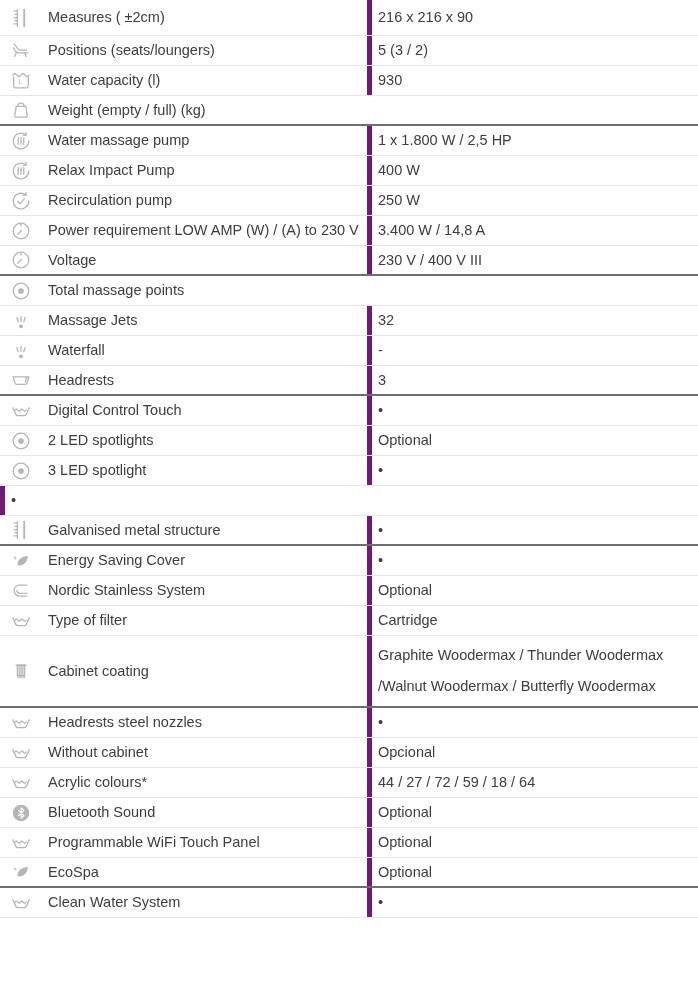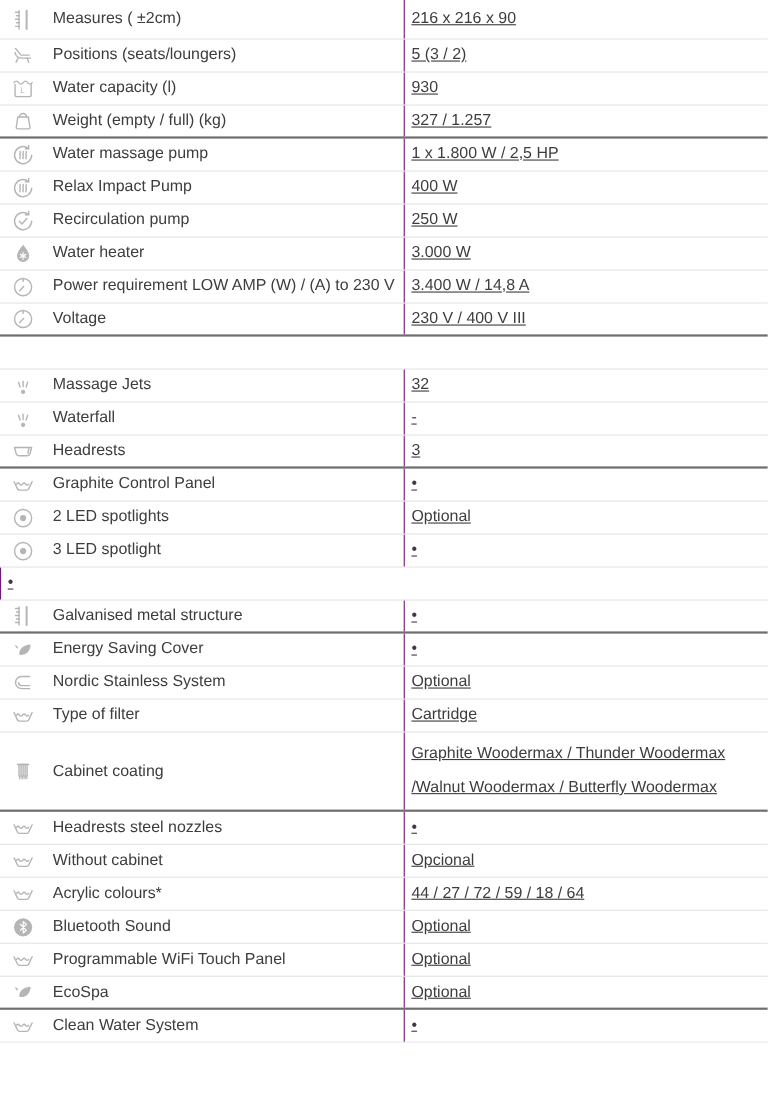--- a/index.html
+++ b/index.html
@@ -42,26 +42,25 @@
     justify-content: center;
   }
   .icon svg { display: block; }
   .label {
     font-size: 14.5px;
     line-height: 1.25;
     padding-right: 8px;
   }
   .cell-value {
     flex: 1 1 auto;
-    border-left: 1px solid #701a75;
+    border-left: 5px solid #701a75;
     display: flex;
     align-items: center;
     box-sizing: border-box;
     padding: 4px 8px 4px 6px;
-    text-decoration: underline;
   }
   .value {
     font-size: 14.5px;
     line-height: 1.3;
   }
   .row.tall .value { line-height: 31px; }
 </style>
 </head>
 <body>
 
@@ -117,23 +116,20 @@
   <div class="row section-end">
     <div class="cell-label">
       <span class="icon">
           <svg width="22" height="22" viewBox="0 0 24 24" fill="none" stroke="currentColor" stroke-width="1.4" stroke-linecap="round" stroke-linejoin="round">
             <path d="M8.5 8a3.5 3.5 0 0 1 7 0"></path>
             <path d="M6.8 8h10.4l1.6 10.2a1.4 1.4 0 0 1-1.4 1.6H6.6a1.4 1.4 0 0 1-1.4-1.6Z"></path>
           </svg>
         </span>
       <span class="label">Weight (empty / full) (kg)</span>
     </div>
-    <div class="cell-value">
-      <span class="value">327 / 1.257</span>
-    </div>
   </div>
 
   <div class="row">
     <div class="cell-label">
       <span class="icon">
           <svg width="22" height="22" viewBox="0 0 24 24" fill="none" stroke="currentColor" stroke-width="1.4" stroke-linecap="round" stroke-linejoin="round">
             <path d="M20.5 12a8.5 8.5 0 1 1-3.2-6.6"></path>
             <path d="M17.5 2.5v3.2h-3.2"></path>
             <path d="M9 8.5c1.3 1.2-1.3 2.3 0 3.5s-1.3 2.3 0 3.5M12 8.5c1.3 1.2-1.3 2.3 0 3.5s-1.3 2.3 0 3.5M15 8.5c1.3 1.2-1.3 2.3 0 3.5s-1.3 2.3 0 3.5"></path>
           </svg>
@@ -170,34 +166,20 @@
             <path d="M8.3 12.2l2.6 2.6 4.8-5.4"></path>
           </svg>
         </span>
       <span class="label">Recirculation pump</span>
     </div>
     <div class="cell-value">
       <span class="value">250 W</span>
     </div>
   </div>
 
-  <div class="row">
-    <div class="cell-label">
-      <span class="icon">
-          <svg width="22" height="22" viewBox="0 0 24 24" fill="none" stroke="currentColor" stroke-width="1.4" stroke-linecap="round" stroke-linejoin="round">
-            <path d="M12 2.8C8.3 7.6 6 10.8 6 13.9a6 6 0 0 0 12 0c0-3.1-2.3-6.3-6-11.1Z" fill="currentColor" stroke="none"></path>
-            <path d="M12 10.6v6.4M9.2 12.3l5.6 3M14.8 12.3l-5.6 3" stroke="#ffffff" stroke-width="1.2"></path>
-          </svg>
-        </span>
-      <span class="label">Water heater</span>
-    </div>
-    <div class="cell-value">
-      <span class="value">3.000 W</span>
-    </div>
-  </div>
 
   <div class="row">
     <div class="cell-label">
       <span class="icon">
           <svg width="22" height="22" viewBox="0 0 24 24" fill="none" stroke="currentColor" stroke-width="1.4" stroke-linecap="round" stroke-linejoin="round">
             <circle cx="12" cy="12" r="8.5"></circle>
             <path d="M12 4.5v2"></path>
             <path d="M12.5 11.5l-4 4"></path>
           </svg>
         </span>
@@ -218,20 +200,29 @@
           </svg>
         </span>
       <span class="label">Voltage</span>
     </div>
     <div class="cell-value">
       <span class="value">230 V / 400 V III</span>
     </div>
   </div>
 
   <div class="row">
+    <div class="cell-label">
+      <span class="icon">
+          <svg width="22" height="22" viewBox="0 0 24 24" fill="none" stroke="currentColor" stroke-width="1.4" stroke-linecap="round" stroke-linejoin="round">
+            <circle cx="12" cy="12" r="8.5"></circle>
+            <circle cx="12" cy="12" r="3.1" fill="currentColor" stroke="none"></circle>
+          </svg>
+        </span>
+      <span class="label">Total massage points</span>
+    </div>
   </div>
 
   <div class="row">
     <div class="cell-label">
       <span class="icon">
           <svg width="22" height="22" viewBox="0 0 24 24" fill="none" stroke="currentColor" stroke-width="1.4" stroke-linecap="round" stroke-linejoin="round">
             <circle cx="12" cy="17.8" r="2.1" fill="currentColor" stroke="none"></circle>
             <path d="M12 12.5V7.2M9 12.8 7.5 8.2M15 12.8l1.5-4.6"></path>
           </svg>
         </span>
@@ -274,21 +265,21 @@
   </div>
 
   <div class="row">
     <div class="cell-label">
       <span class="icon">
           <svg width="22" height="22" viewBox="0 0 24 24" fill="none" stroke="currentColor" stroke-width="1.4" stroke-linecap="round" stroke-linejoin="round">
             <path d="M3 8.5l3.4 7.2a2.2 2.2 0 0 0 2 1.3h7.2a2.2 2.2 0 0 0 2-1.3L21 8.5"></path>
             <path d="M5.5 11c1-1.4 2-1.4 3 0s2 1.4 3 0 2-1.4 3 0 2 1.4 3 0"></path>
           </svg>
         </span>
-      <span class="label">Graphite Control Panel</span>
+      <span class="label">Digital Control Touch</span>
     </div>
     <div class="cell-value">
       <span class="value">•</span>
     </div>
   </div>
 
   <div class="row">
     <div class="cell-label">
       <span class="icon">
           <svg width="22" height="22" viewBox="0 0 24 24" fill="none" stroke="currentColor" stroke-width="1.4" stroke-linecap="round" stroke-linejoin="round">

